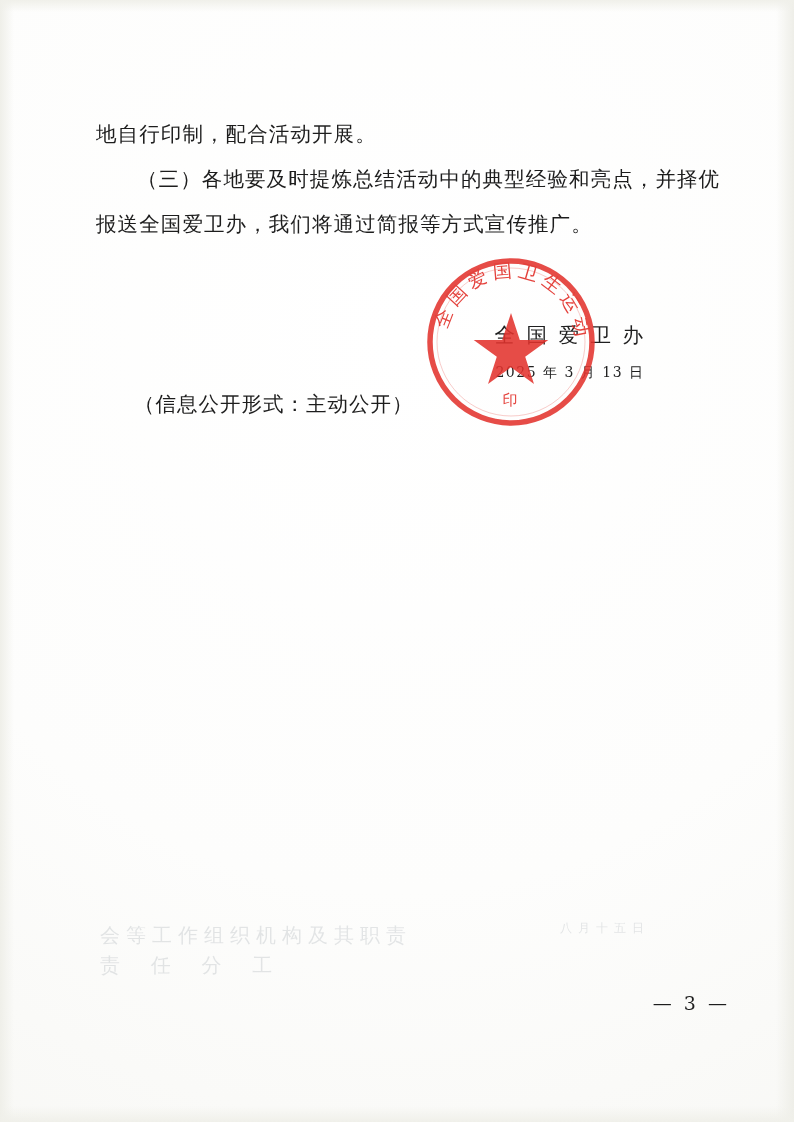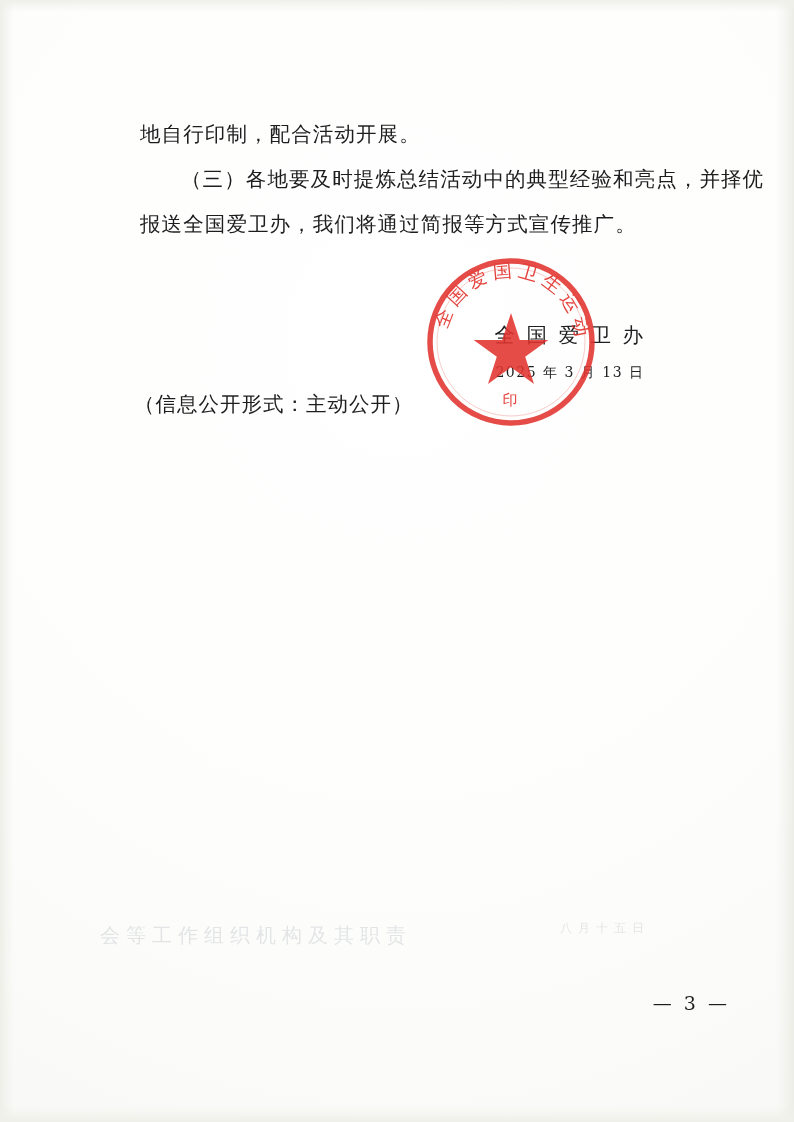--- a/index.html
+++ b/index.html
@@ -43,21 +43,20 @@
     position: absolute;
     left: 0; right: 0; bottom: 0; height: 16px;
     background: linear-gradient(to top, #f0f0ea, rgba(255,255,255,0));
   }
 
   .content {
     position: absolute;
     left: 96px;
     top: 112px;
     width: 600px;
-    margin-left: 44px;
   }
 
   .line {
     font-size: 20.5px;
     line-height: 45px;
     letter-spacing: 1.1px;
     color: #1d1d1d;
     white-space: pre;
   }
   .line.indent {
@@ -183,17 +182,18 @@
       <text x="87" y="150" text-anchor="middle" font-family="DejaVu Serif, Liberation Serif, serif" font-size="15" fill="#e2322c" letter-spacing="2">印</text>
 
       <circle cx="87" cy="87" r="74" fill="none" stroke="#e2322c" stroke-width="0.8" opacity="0.35"></circle>
     </svg>
   </div>
 
   <div class="disclosure">（信息公开形式：主动公开）</div>
 
   <div class="showthrough">
     <div class="st-line">会等工作组织机构及其职责</div>
+    <div class="st-line">责  任  分  工</div>
     <div class="st-right">八月十五日</div>
   </div>
 
   <div class="page-number">— 3 —</div>
 </div>
 
 </body></html>

